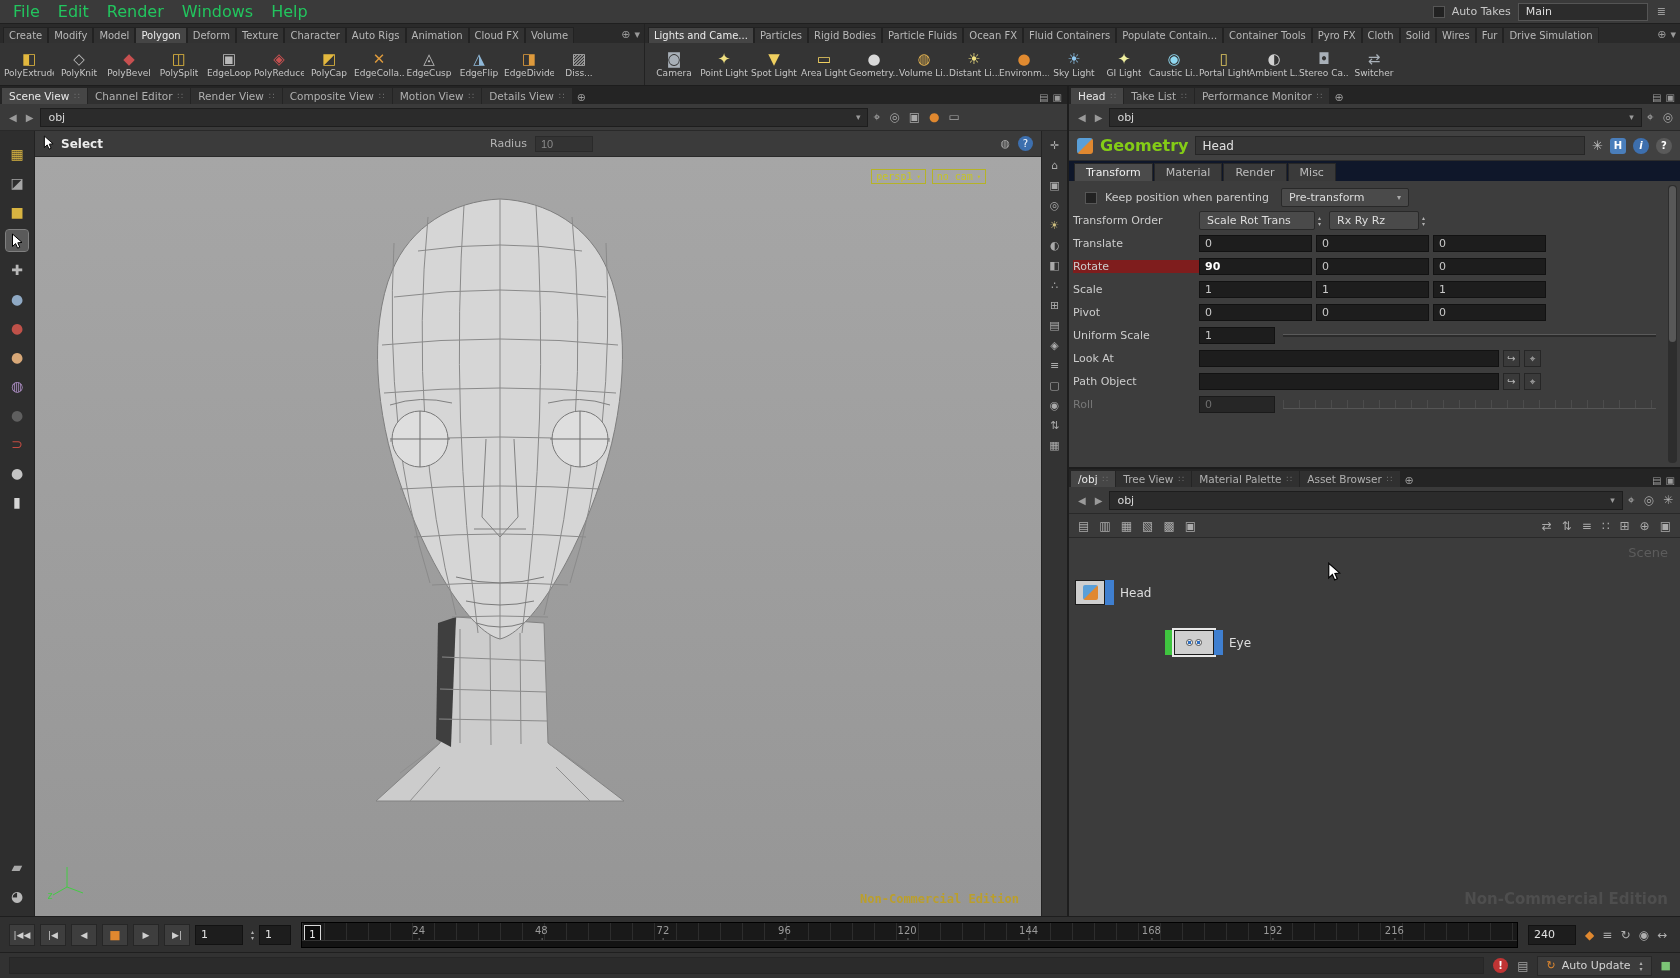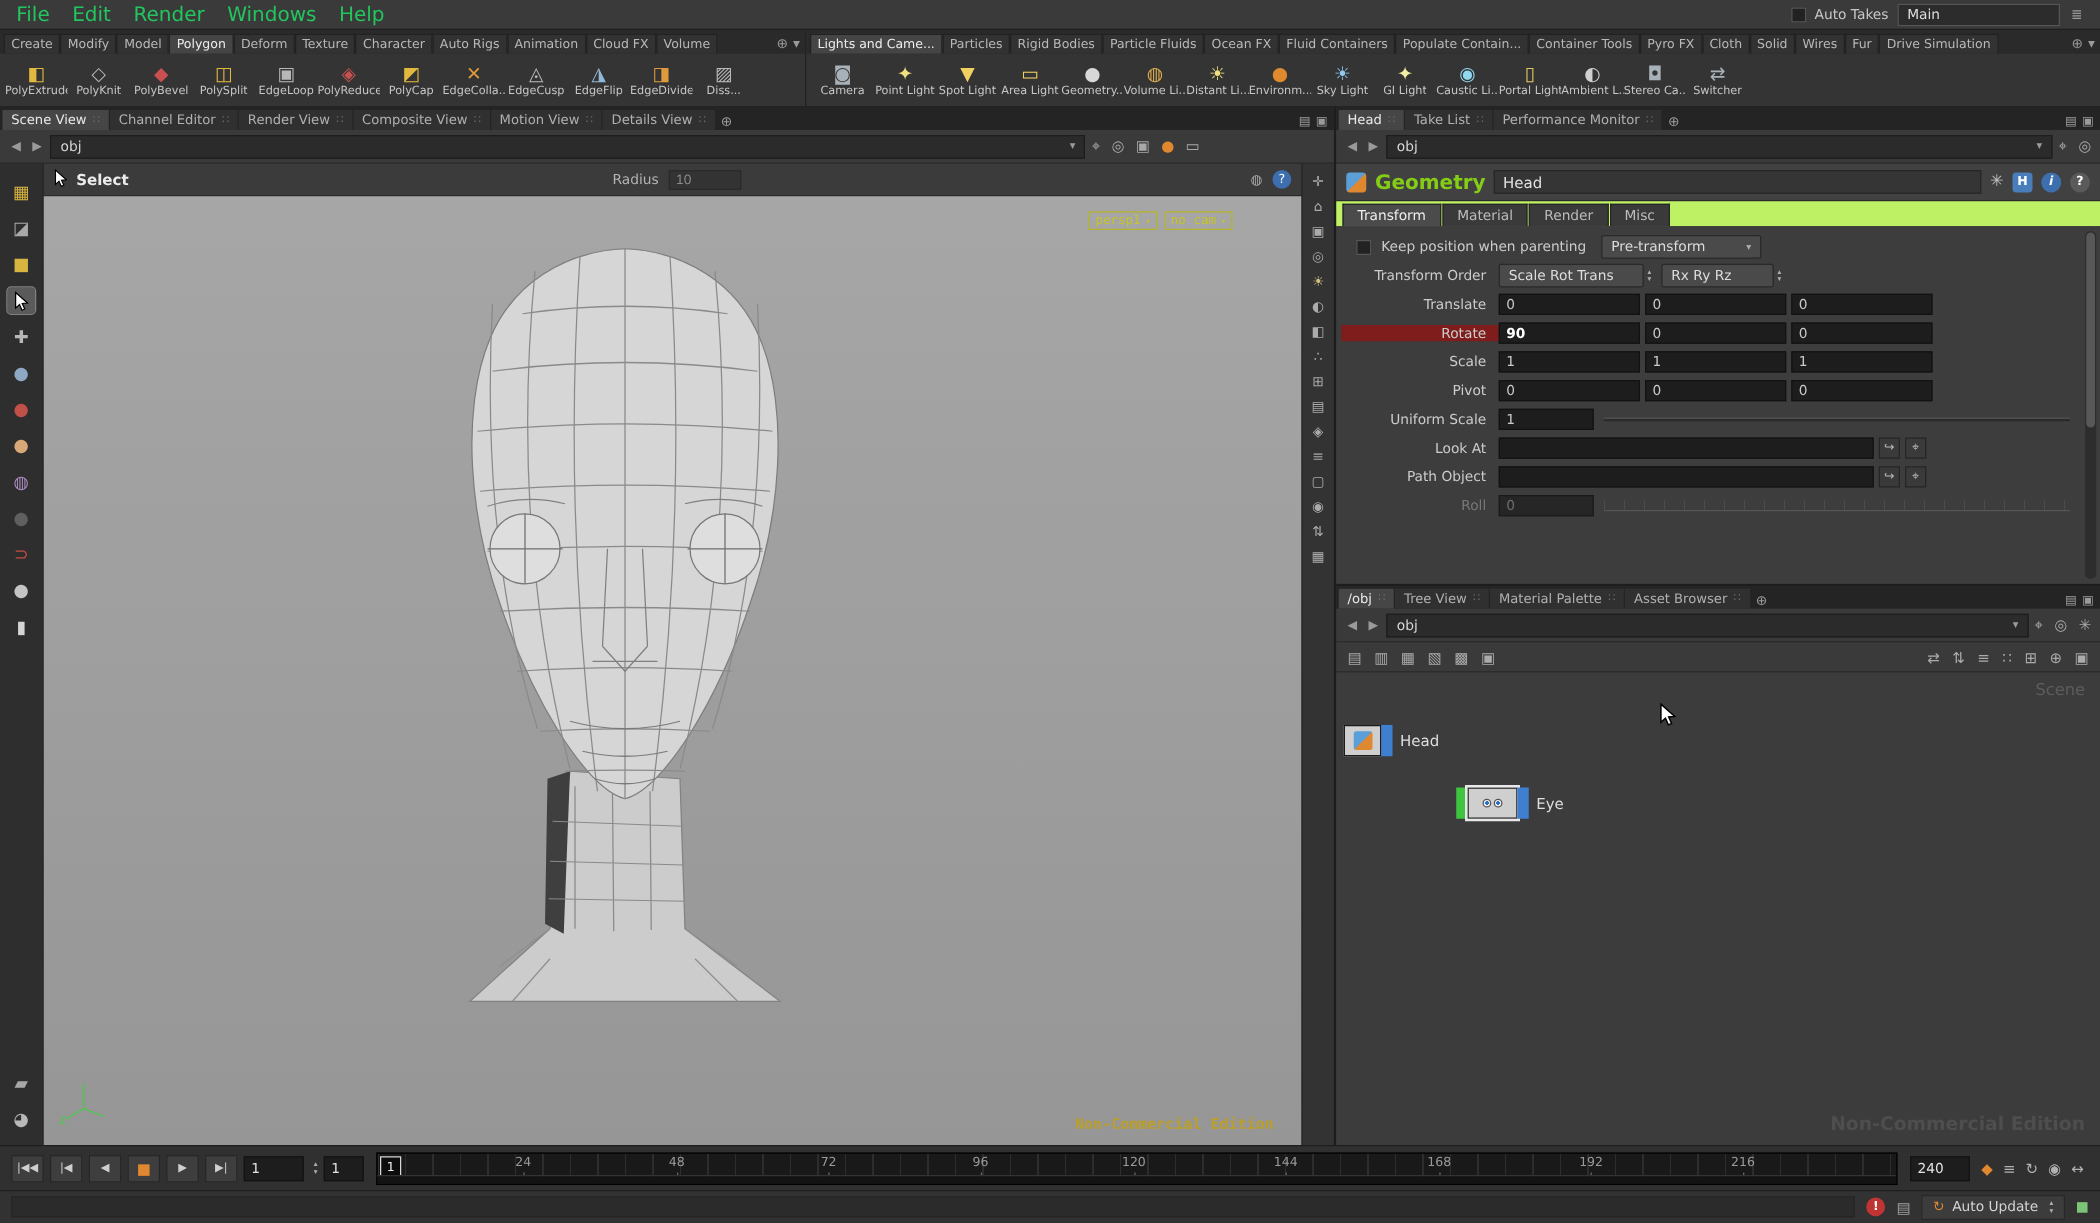--- a/index.html
+++ b/index.html
@@ -73,26 +73,26 @@
   .params-pane{height:383px;flex:none;display:flex;flex-direction:column;border-bottom:2px solid #1d1d1d;min-width:0}
   .node-header{height:30px;background:#414141;border-bottom:1px solid #2c2c2c;display:flex;align-items:center;gap:7px;padding:0 8px;flex:none}
   .node-type-icon{width:16px;height:16px;border-radius:3px;background:linear-gradient(135deg,#5a9fd8 48%,#e08830 52%);flex:none}
   .node-type-label{font-size:16px;font-weight:bold;color:#84cc16}
   .node-name-field{flex:1;height:19px;background:#353535;border:1px solid #262626;color:#e0e0e0;padding:0 6px;font-size:12px;font-family:"DejaVu Sans",sans-serif}
   .hdr-icon{color:#c0c0c0;font-size:13px}
   .badge{width:16px;height:16px;border-radius:3px;display:flex;align-items:center;justify-content:center;font-size:10px;font-weight:bold;color:#fff}
   .badge.h{background:#4a7ebb}
   .badge.i{background:#3d6fae;border-radius:50%;font-style:italic}
   .badge.q{background:#5a5a5a;border-radius:50%}
-  .param-tabs{height:20px;background:#bef264;display:flex;align-items:flex-end;padding-left:5px;gap:1px;flex:none}
+  .param-tabs{height:20px;background:#0f172a;display:flex;align-items:flex-end;padding-left:5px;gap:1px;flex:none}
   .param-tab{padding:2px 11px;background:#3a3a3a;border:1px solid #262626;border-bottom:none;font-size:11px;color:#bdbdbd}
   .param-tab.active{background:#4b4b4b;color:#eee}
   .params-body{flex:1;background:#3d3d3d;padding:5px 16px 0 4px;position:relative;overflow:hidden}
   .prow{height:23px;display:flex;align-items:center}
-  .plabel{width:126px;flex:none;text-align:right;padding-right:10px;color:#cccccc}
+  .plabel{width:126px;flex:none;text-align:left;padding-right:10px;color:#cccccc}
   .plabel.dis{color:#787878}
   .prow.hl .plabel{background:#7f1d1d}
   .chk-label{margin-left:8px;color:#cccccc}
   .pfield{height:17px;background:#1d1d1d;border:1px solid #121212;color:#c9c9c9;padding:0 5px;font-size:11px;font-family:"DejaVu Sans",sans-serif}
   .pfield.triple{width:113px;margin-right:4px}
   .pfield.strong{color:#ffffff;font-weight:bold}
   .pfield.sm{width:76px}
   .pfield.wide{width:300px}
   .pfield.dim{color:#6e6e6e;background:#262626;border-color:#1a1a1a}
   .dropdown{height:19px;background:#4a4a4a;border:1px solid #292929;border-radius:2px;display:flex;align-items:center;padding:0 7px;gap:10px;color:#ddd}

